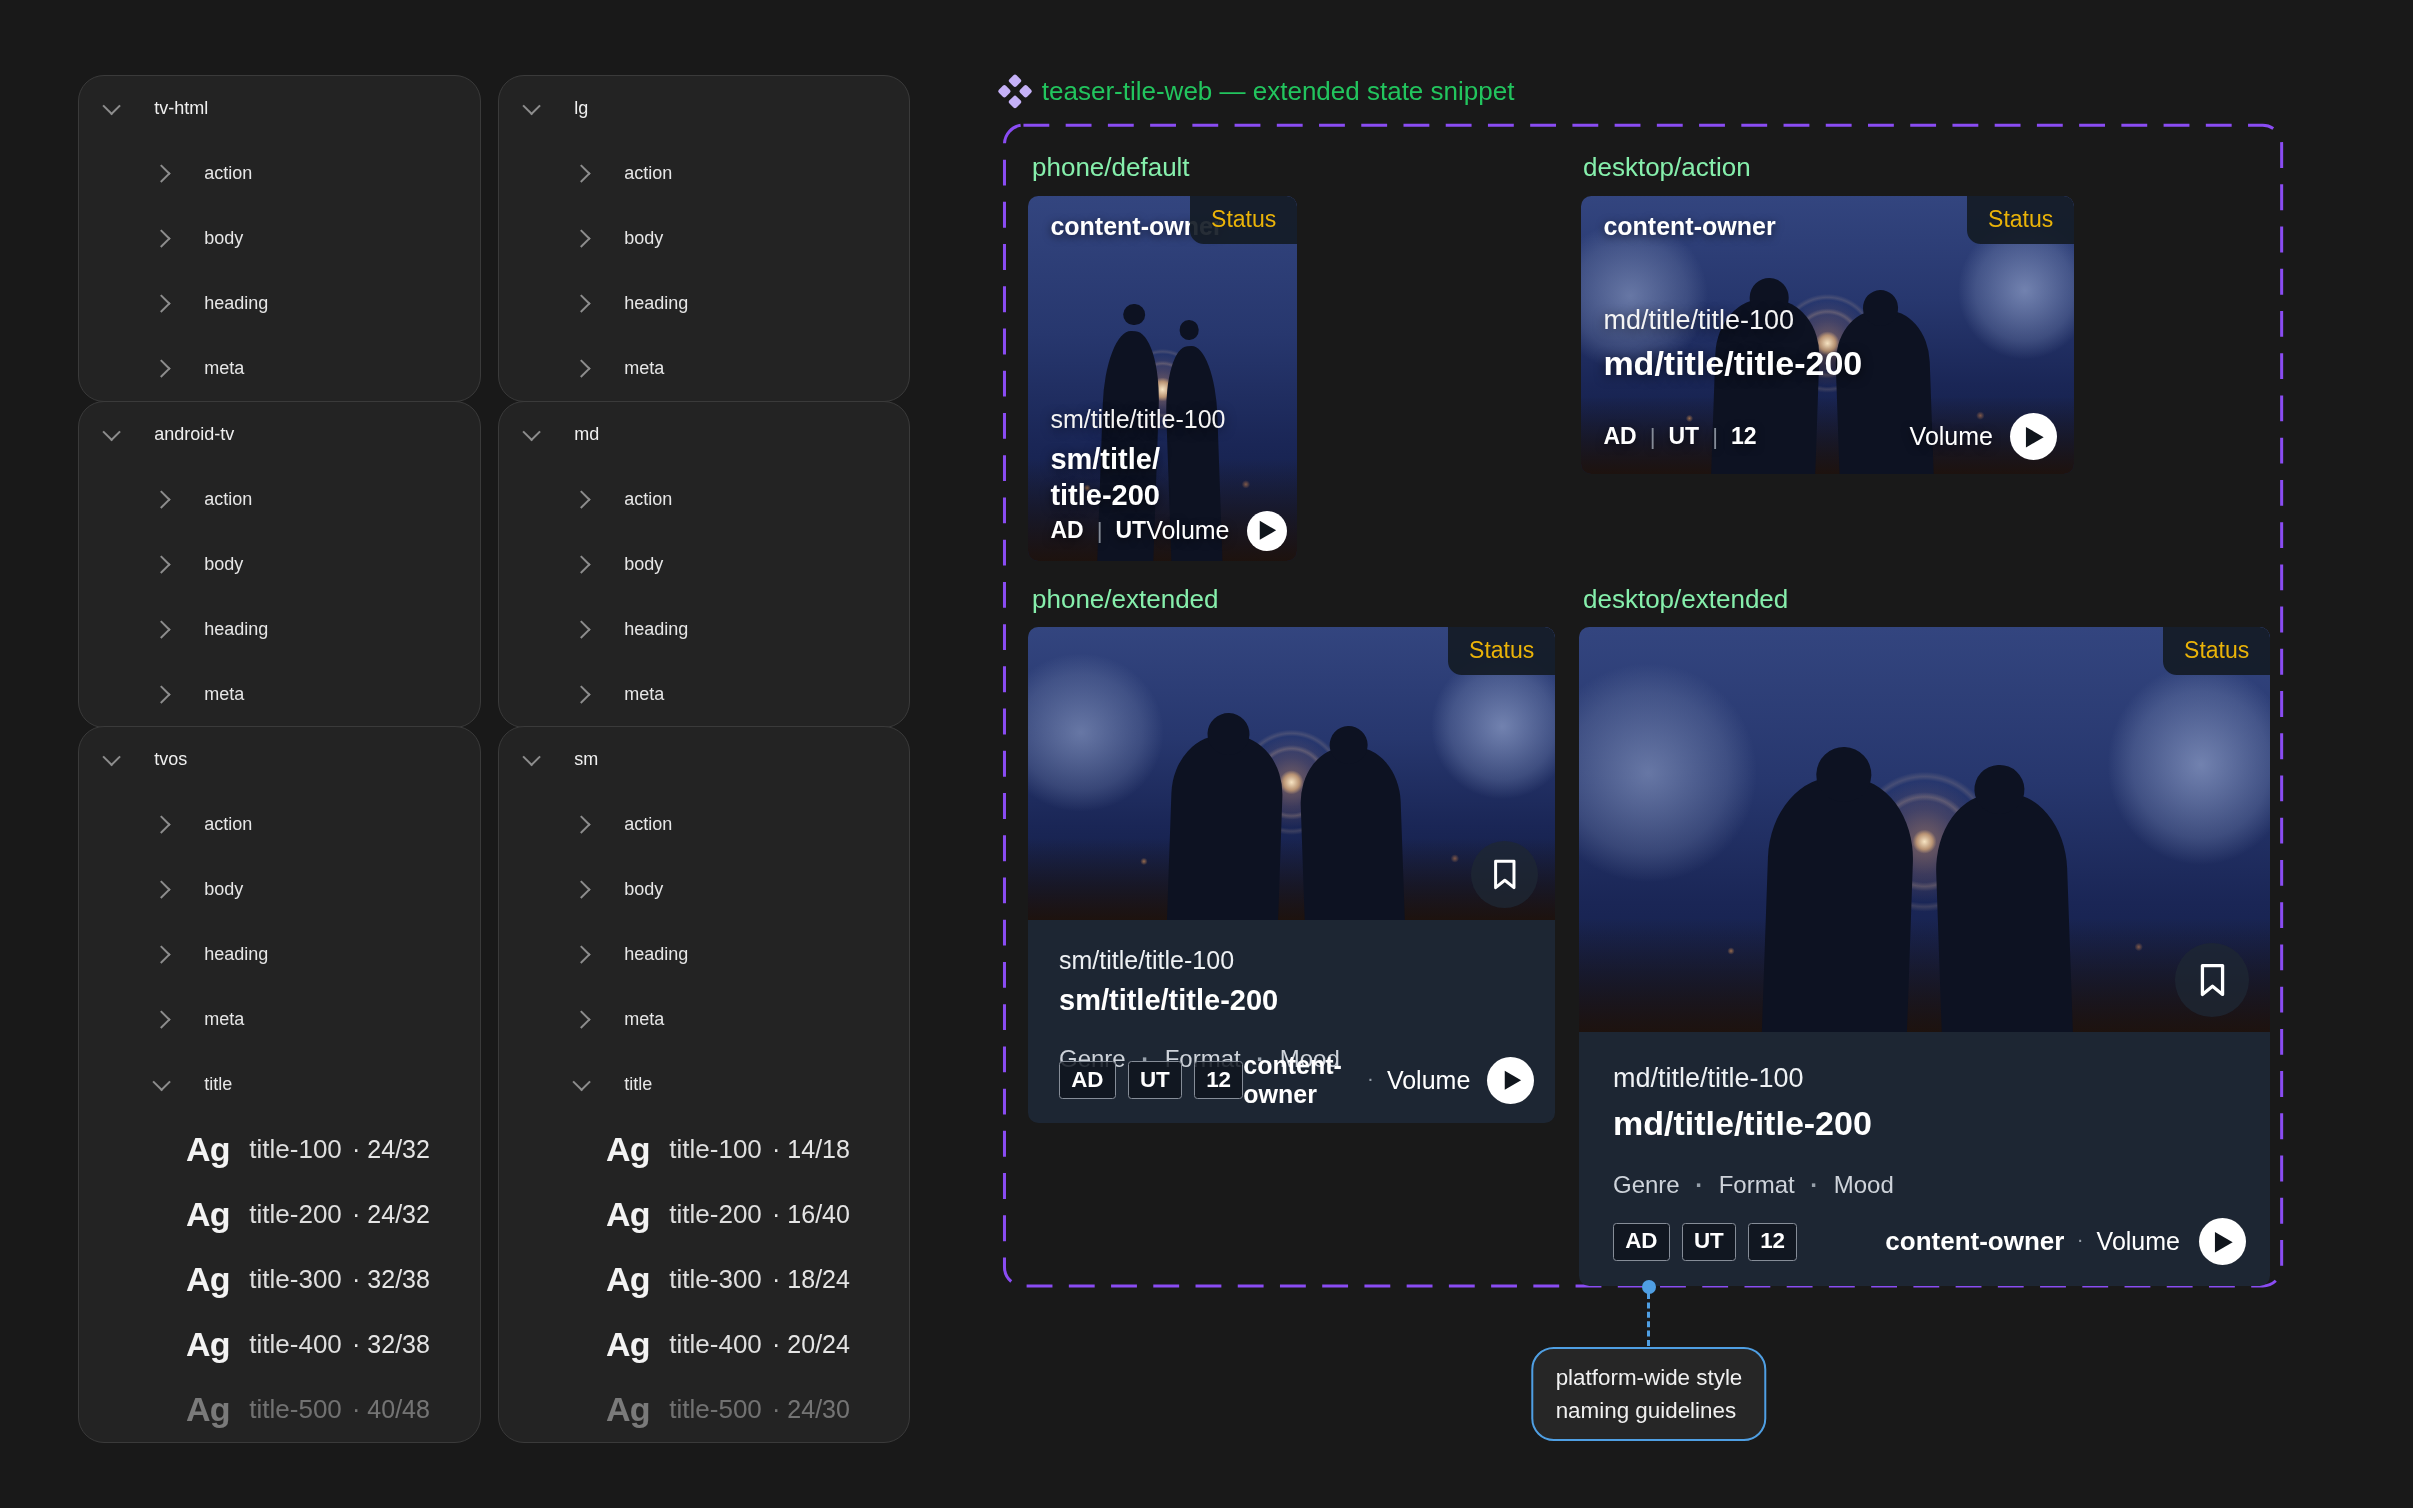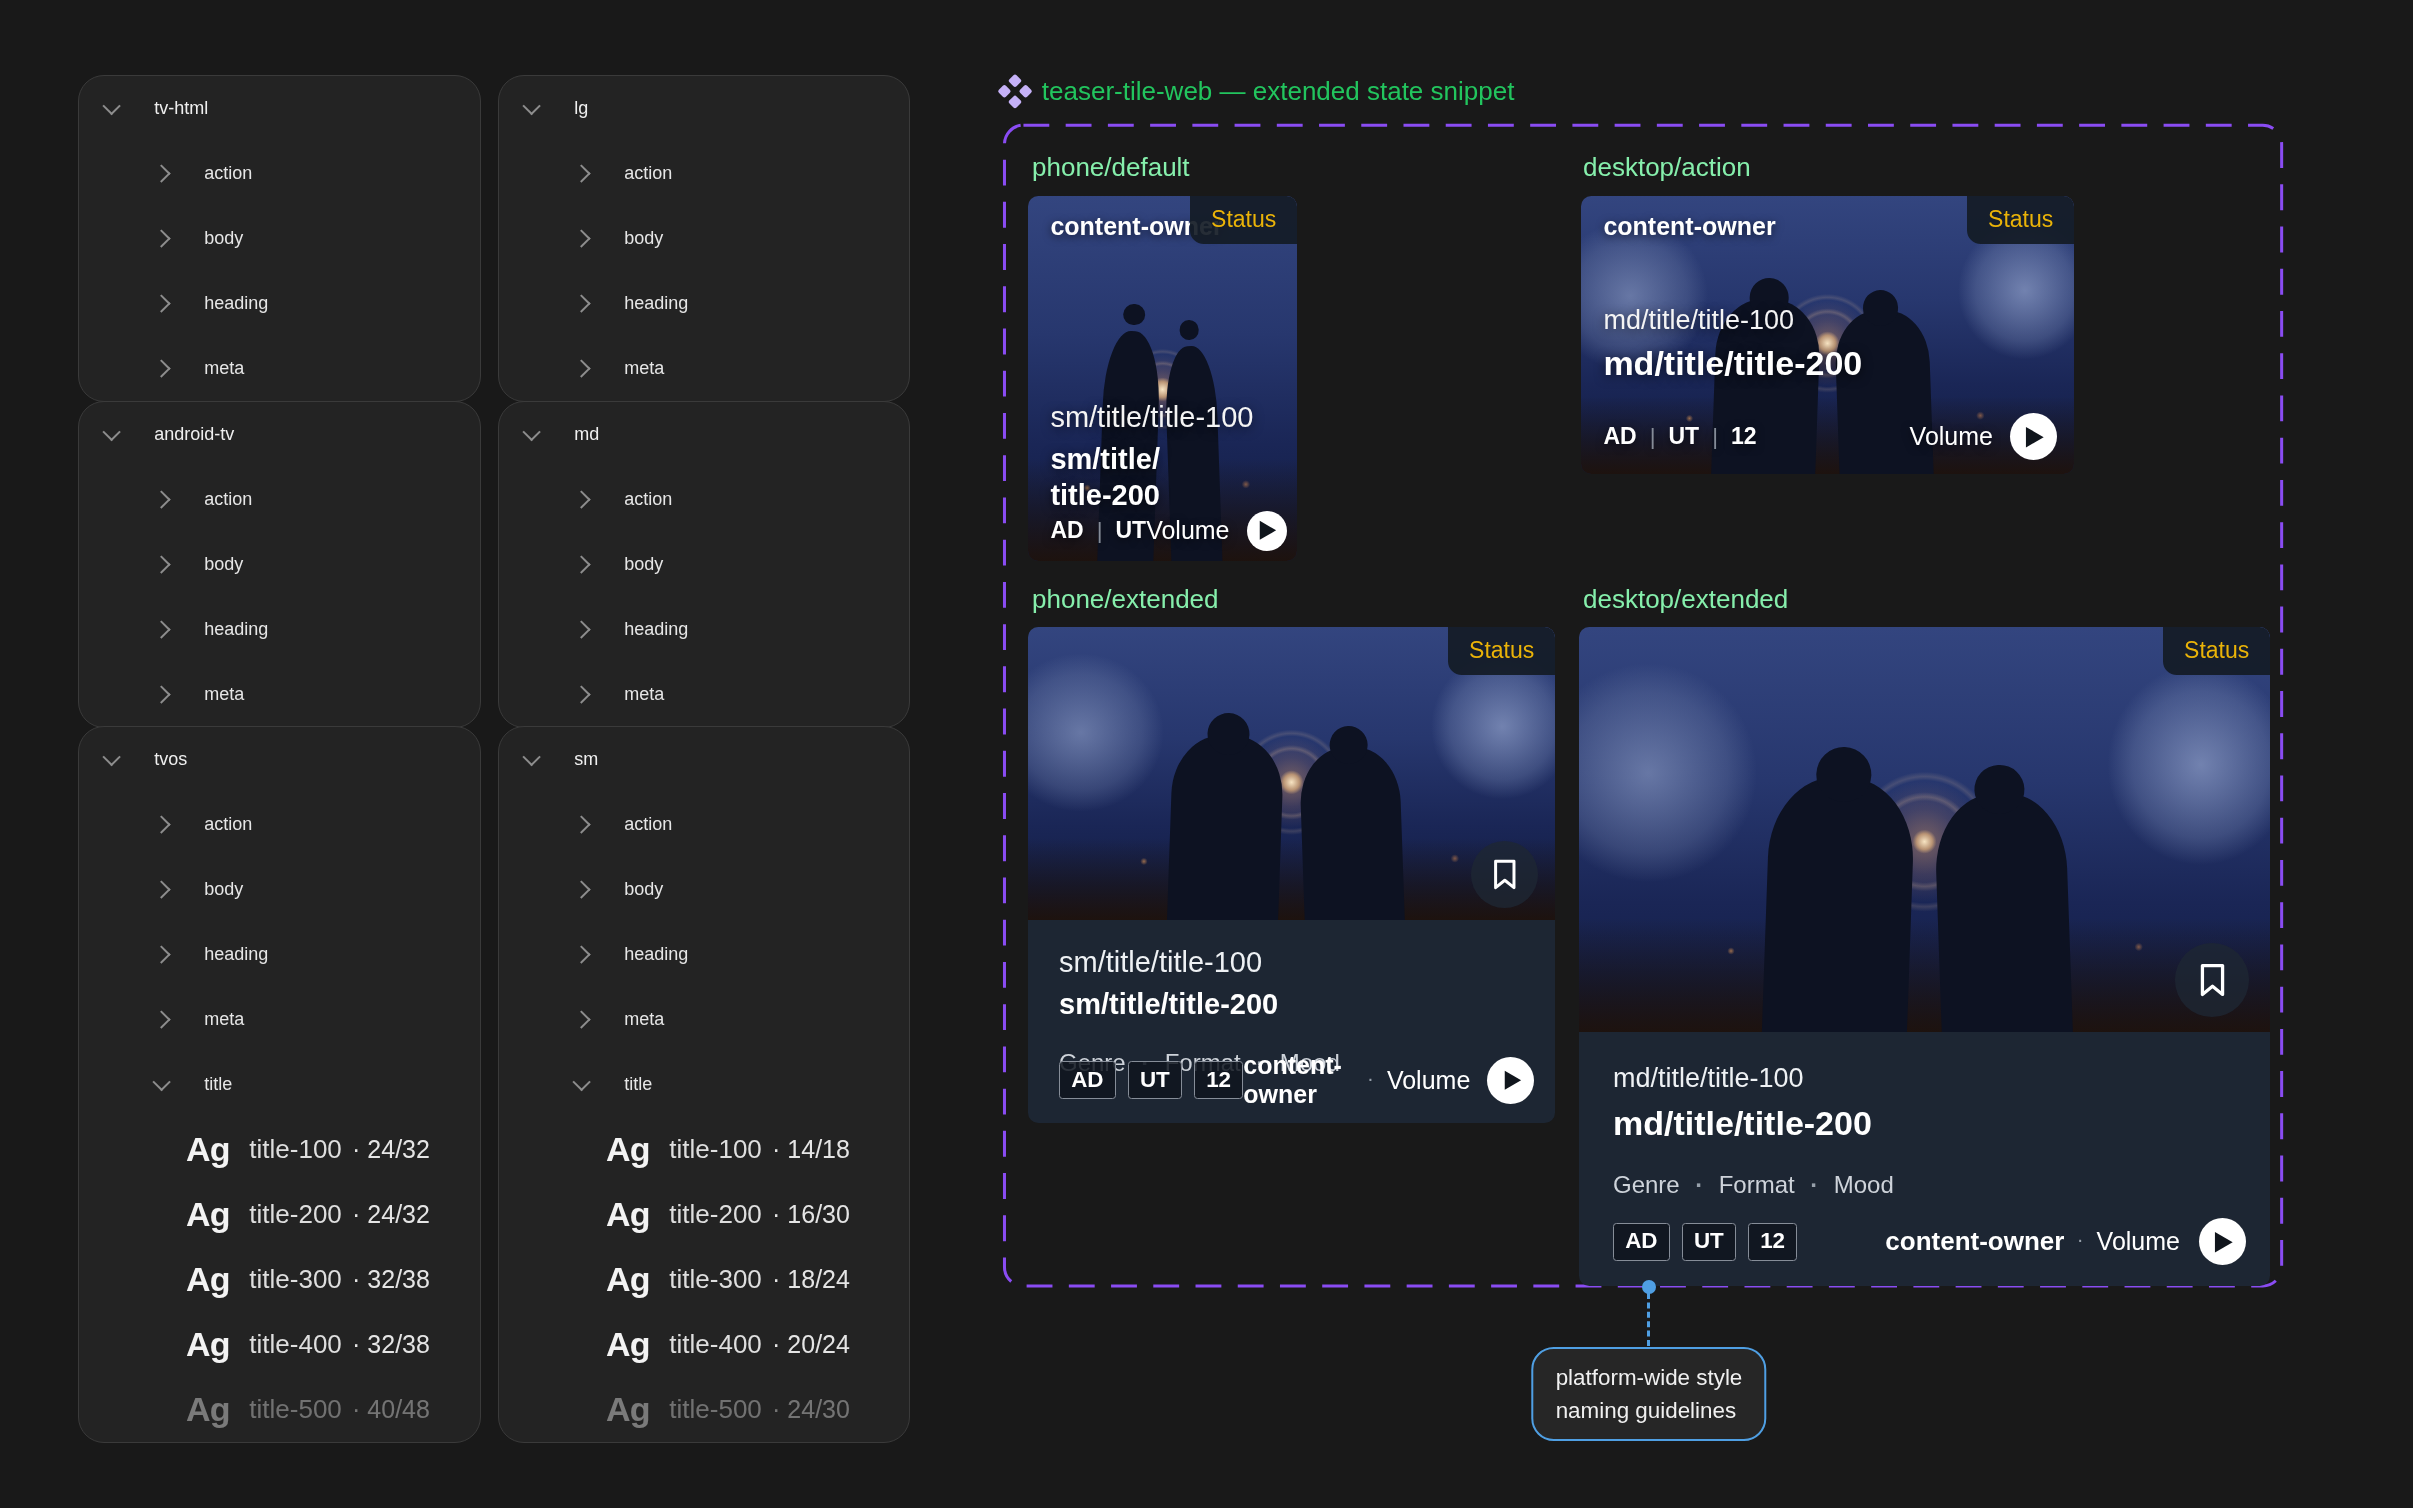--- a/index.html
+++ b/index.html
@@ -68,21 +68,21 @@
   .play{width:47px;height:47px;border-radius:50%;background:#fff;border:none;flex:0 0 auto;
         display:inline-flex;align-items:center;justify-content:center;cursor:pointer;}
   .play svg{display:block;margin-left:2.6px;}
   .pipe{color:#9aa2ac;font-size:22.4px;margin:0 13px;opacity:.85;}
   .dotsep{color:#97a0ab;font-weight:700;margin:0 13.8px;}
 
   
   .card.default{border-radius:10.3px;overflow:hidden;}
   .card.default .titles{position:absolute;left:22.4px;right:20.7px;z-index:3;
                         text-shadow:0 1.7px 10.3px rgba(0,0,0,.65);}
-  .t100{font-size:29px;color:#f4f4f4;}
+  .t100{font-size:25px;color:#f4f4f4;}
   .t200{font-size:29px;font-weight:700;color:#fff;line-height:36px;margin-top:6.9px;white-space:pre-line;}
   .card.default .meta-row{position:absolute;left:22.4px;right:17px;bottom:10.3px;z-index:3;
         display:flex;justify-content:space-between;align-items:center;
         text-shadow:0 1.7px 8.6px rgba(0,0,0,.6);}
   .meta-left{display:flex;align-items:center;}
   .flag{font-weight:700;font-size:23px;color:#fff;}
   .meta-right{display:flex;align-items:center;gap:17px;}
   .vol{font-size:25px;color:#fff;}
   #card-desktop-default .t100{font-size:27px;}
   #card-desktop-default .t200{font-size:34px;line-height:41px;}
@@ -298,21 +298,21 @@
           <span class="tlabel">title</span>
         </div>
         <div class="trow token">
           <span class="ag">Ag</span>
           <span class="tname">title-100</span>
           <span class="tval">· 14/18</span>
         </div>
         <div class="trow token">
           <span class="ag">Ag</span>
           <span class="tname">title-200</span>
-          <span class="tval">· 16/30</span>
+          <span class="tval">· 16/40</span>
         </div>
         <div class="trow token">
           <span class="ag">Ag</span>
           <span class="tname">title-300</span>
           <span class="tval">· 18/24</span>
         </div>
         <div class="trow token">
           <span class="ag">Ag</span>
           <span class="tname">title-400</span>
           <span class="tval">· 20/24</span>

